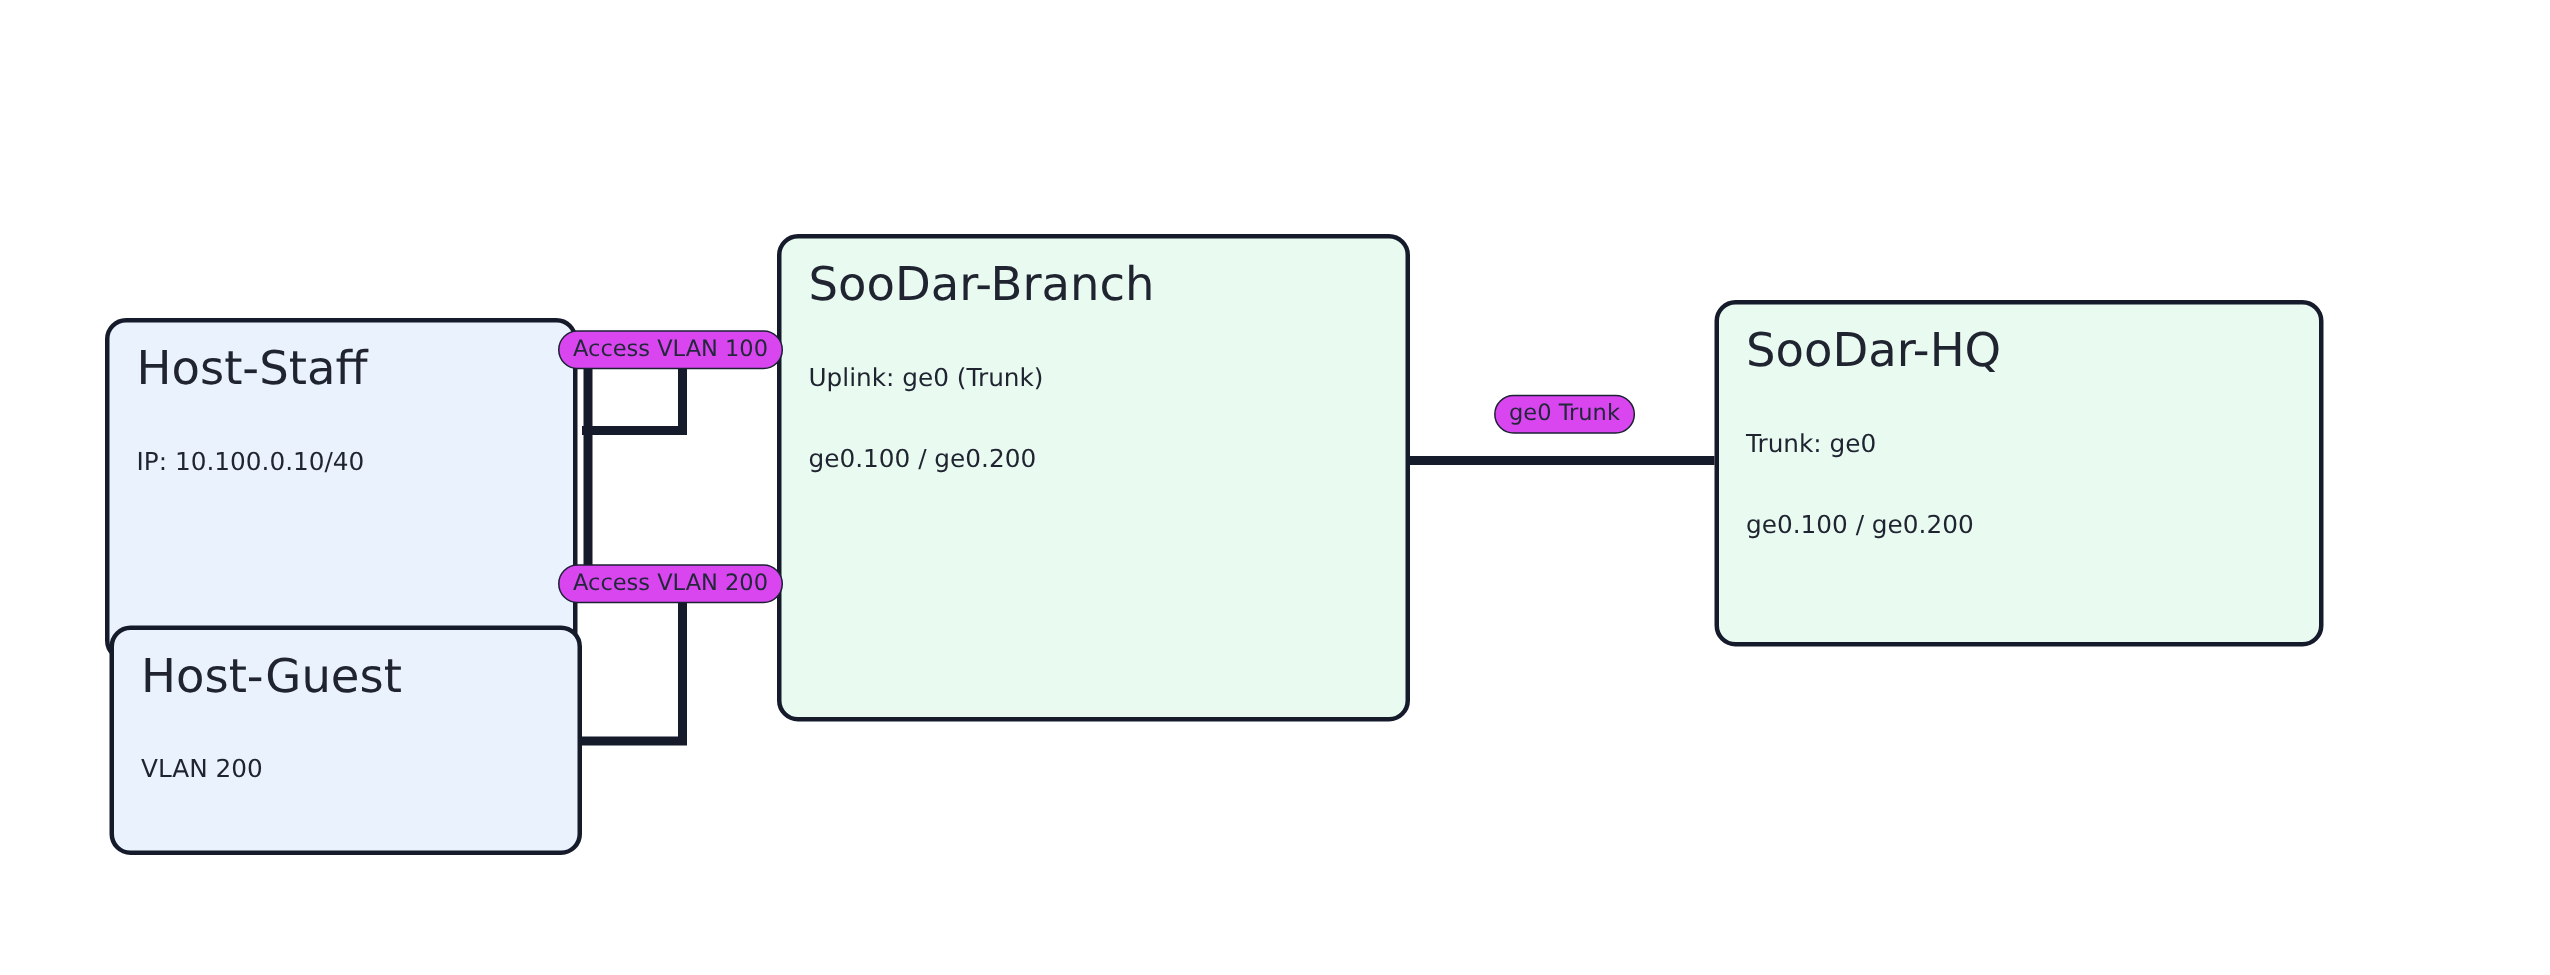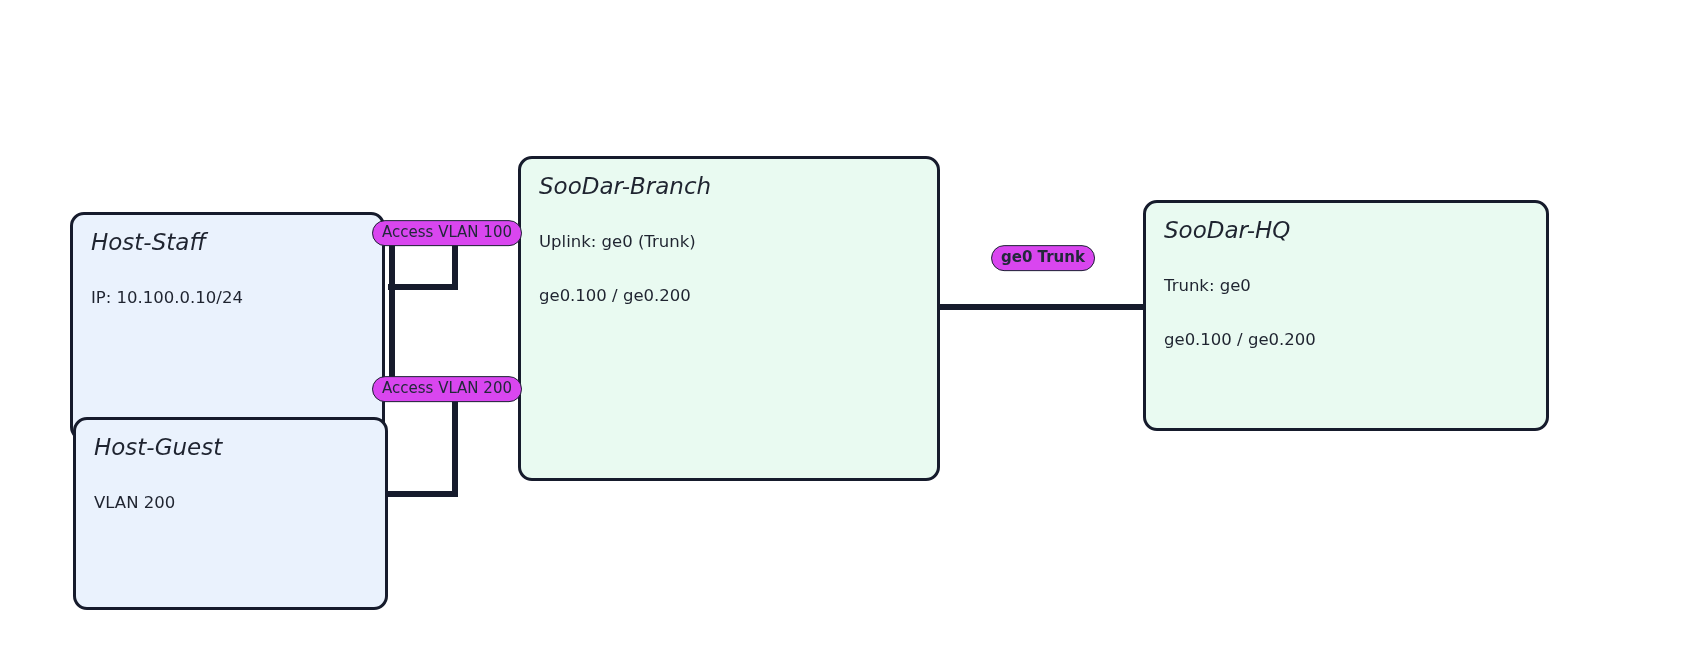--- a/index.html
+++ b/index.html
@@ -34,26 +34,25 @@
     padding: 14px 18px 12px 18px;
     z-index: 5;
   }
   .node-host {
     background: #eaf2fd;
   }
   .node-device {
     background: #e9faf1;
   }
   .node-title {
-    font-size: 23px;
+    font-size: 31px;
     color: #1f2430;
     line-height: 1.15;
     margin-bottom: 5px;
     white-space: nowrap;
-    font-style: italic;
   }
   .node-line {
     font-size: 16.5px;
     color: #1f2430;
     line-height: 1.33;
     white-space: nowrap;
     margin-top: 32px;
   }
   .edge-label {
     position: absolute;
@@ -81,39 +80,39 @@
     <path d="M 392 233 L 392 389" fill="none" stroke="#161b2c" stroke-width="6" stroke-linecap="butt"></path>
     <path d="M 455 233 L 518 233" fill="none" stroke="#161b2c" stroke-width="6" stroke-linecap="butt"></path>
 
     <path d="M 388 494 L 455 494 L 455 389 L 518 389" fill="none" stroke="#161b2c" stroke-width="6" stroke-linecap="butt" stroke-linejoin="miter"></path>
 
     <path d="M 940 307 L 1143 307" fill="none" stroke="#161b2c" stroke-width="6" stroke-linecap="butt"></path>
   </svg>
 
   <div class="node node-host" style="left:70px; top:212px; width:315px; height:229px;">
     <div class="node-title">Host-Staff</div>
-    <div class="node-line">IP: 10.100.0.10/24</div>
+    <div class="node-line">IP: 10.100.0.10/40</div>
   </div>
 
-  <div class="node node-host" style="left:73px; top:417px; width:315px; height:193px;">
+  <div class="node node-host" style="left:73px; top:417px; width:315px; height:153px;">
     <div class="node-title">Host-Guest</div>
     <div class="node-line">VLAN 200</div>
   </div>
 
   <div class="node node-device" style="left:518px; top:156px; width:422px; height:325px;">
     <div class="node-title">SooDar-Branch</div>
     <div class="node-line">Uplink: ge0 (Trunk)</div>
     <div class="node-line">ge0.100 / ge0.200</div>
   </div>
 
   <div class="node node-device" style="left:1143px; top:200px; width:406px; height:231px;">
     <div class="node-title">SooDar-HQ</div>
     <div class="node-line">Trunk: ge0</div>
     <div class="node-line">ge0.100 / ge0.200</div>
   </div>
 
   <div class="edge-label" style="left:447px; top:233px;">Access VLAN 100</div>
 
   <div class="edge-label" style="left:447px; top:389px;text-align:center;">Access VLAN 200</div>
 
-  <div class="edge-label" style="left:1043px; top:258px;font-weight:bold;">ge0 Trunk</div>
+  <div class="edge-label" style="left:1043px; top:276px;">ge0 Trunk</div>
 
 </div>
 
 </body></html>

